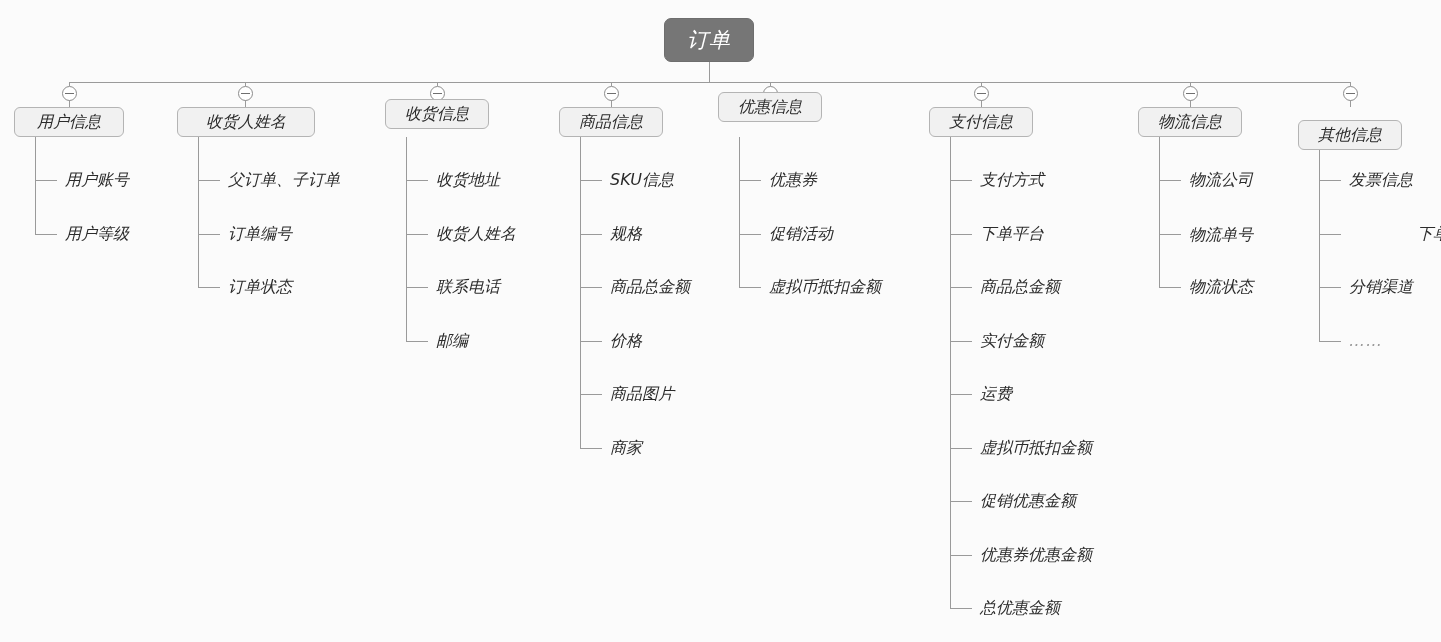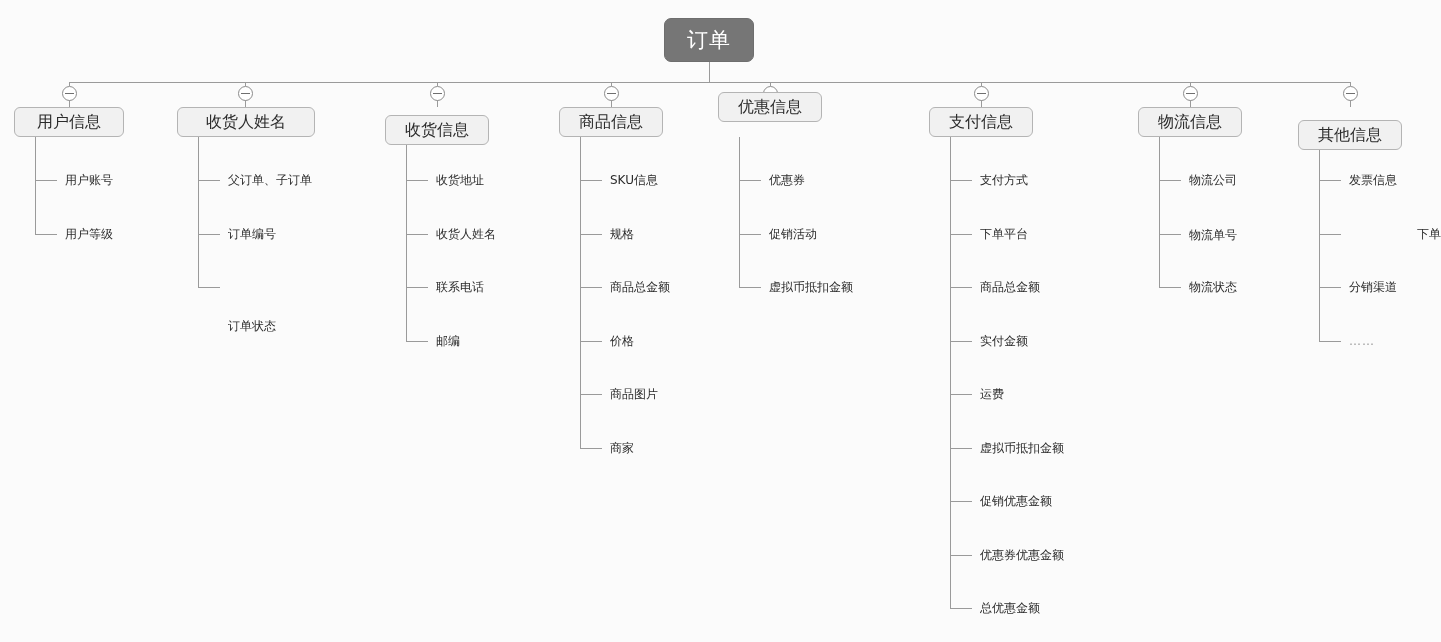--- a/index.html
+++ b/index.html
@@ -10,20 +10,21 @@
     width: 1441px;
     height: 642px;
     background: #fbfbfb;
     font-family: "DejaVu Sans", "Liberation Sans", sans-serif;
     overflow: hidden;
   }
   #canvas {
     position: relative;
     width: 1214px;
     height: 642px;
+    font-style: italic;
   }
   #wires {
     position: absolute;
     left: 0; top: 0;
     width: 1441px;
     height: 642px;
     pointer-events: none;
   }
 
   
@@ -76,21 +77,21 @@
     left: 2px;
     top: 6px;
     width: 9px;
     height: 1px;
     background: #6f6f6f;
   }
 
   
   .leaf-label {
     position: absolute;
-    font-size: 12px;
+    font-size: 16px;
     line-height: 1;
     color: #2b2b2b;
     white-space: nowrap;
     transform: translateY(-50%);
   }
   .leaf-label.muted {
     color: #9b9b9b;
     letter-spacing: 1px;
   }
 </style>
@@ -166,23 +167,23 @@
 
   <div id="branch-layer">
       <div class="collapse-toggle" style="left: 62px; top: 86px;"></div>
       <div class="branch-node" style="left: 14px; top: 107px; width: 110px;">用户信息</div>
       <div class="leaf-label" style="left: 65px; top: 180px;">用户账号</div>
       <div class="leaf-label" style="left: 65px; top: 233.5px;">用户等级</div>
       <div class="collapse-toggle" style="left: 238px; top: 86px;"></div>
       <div class="branch-node" style="left: 177px; top: 107px; width: 138px;">收货人姓名</div>
       <div class="leaf-label" style="left: 228px; top: 180px;">父订单、子订单</div>
       <div class="leaf-label" style="left: 228px; top: 233.5px;">订单编号</div>
-      <div class="leaf-label" style="left: 228px; top: 287px; margin-top: 39px;">订单状态</div>
+      <div class="leaf-label" style="left: 228px; top: 287px;">订单状态</div>
       <div class="collapse-toggle" style="left: 430px; top: 86px;"></div>
-      <div class="branch-node" style="left: 385px; top: 115px; width: 104px;">收货信息</div>
+      <div class="branch-node" style="left: 385px; top: 99px; width: 104px;">收货信息</div>
       <div class="leaf-label" style="left: 436px; top: 180px;">收货地址</div>
       <div class="leaf-label" style="left: 436px; top: 233.5px;">收货人姓名</div>
       <div class="leaf-label" style="left: 436px; top: 287px;">联系电话</div>
       <div class="leaf-label" style="left: 436px; top: 340.5px;">邮编</div>
       <div class="collapse-toggle" style="left: 604px; top: 86px;"></div>
       <div class="branch-node" style="left: 559px; top: 107px; width: 104px;">商品信息</div>
       <div class="leaf-label" style="left: 610px; top: 180px;">SKU信息</div>
       <div class="leaf-label" style="left: 610px; top: 233.5px;">规格</div>
       <div class="leaf-label" style="left: 610px; top: 287px;">商品总金额</div>
       <div class="leaf-label" style="left: 610px; top: 340.5px;">价格</div>

